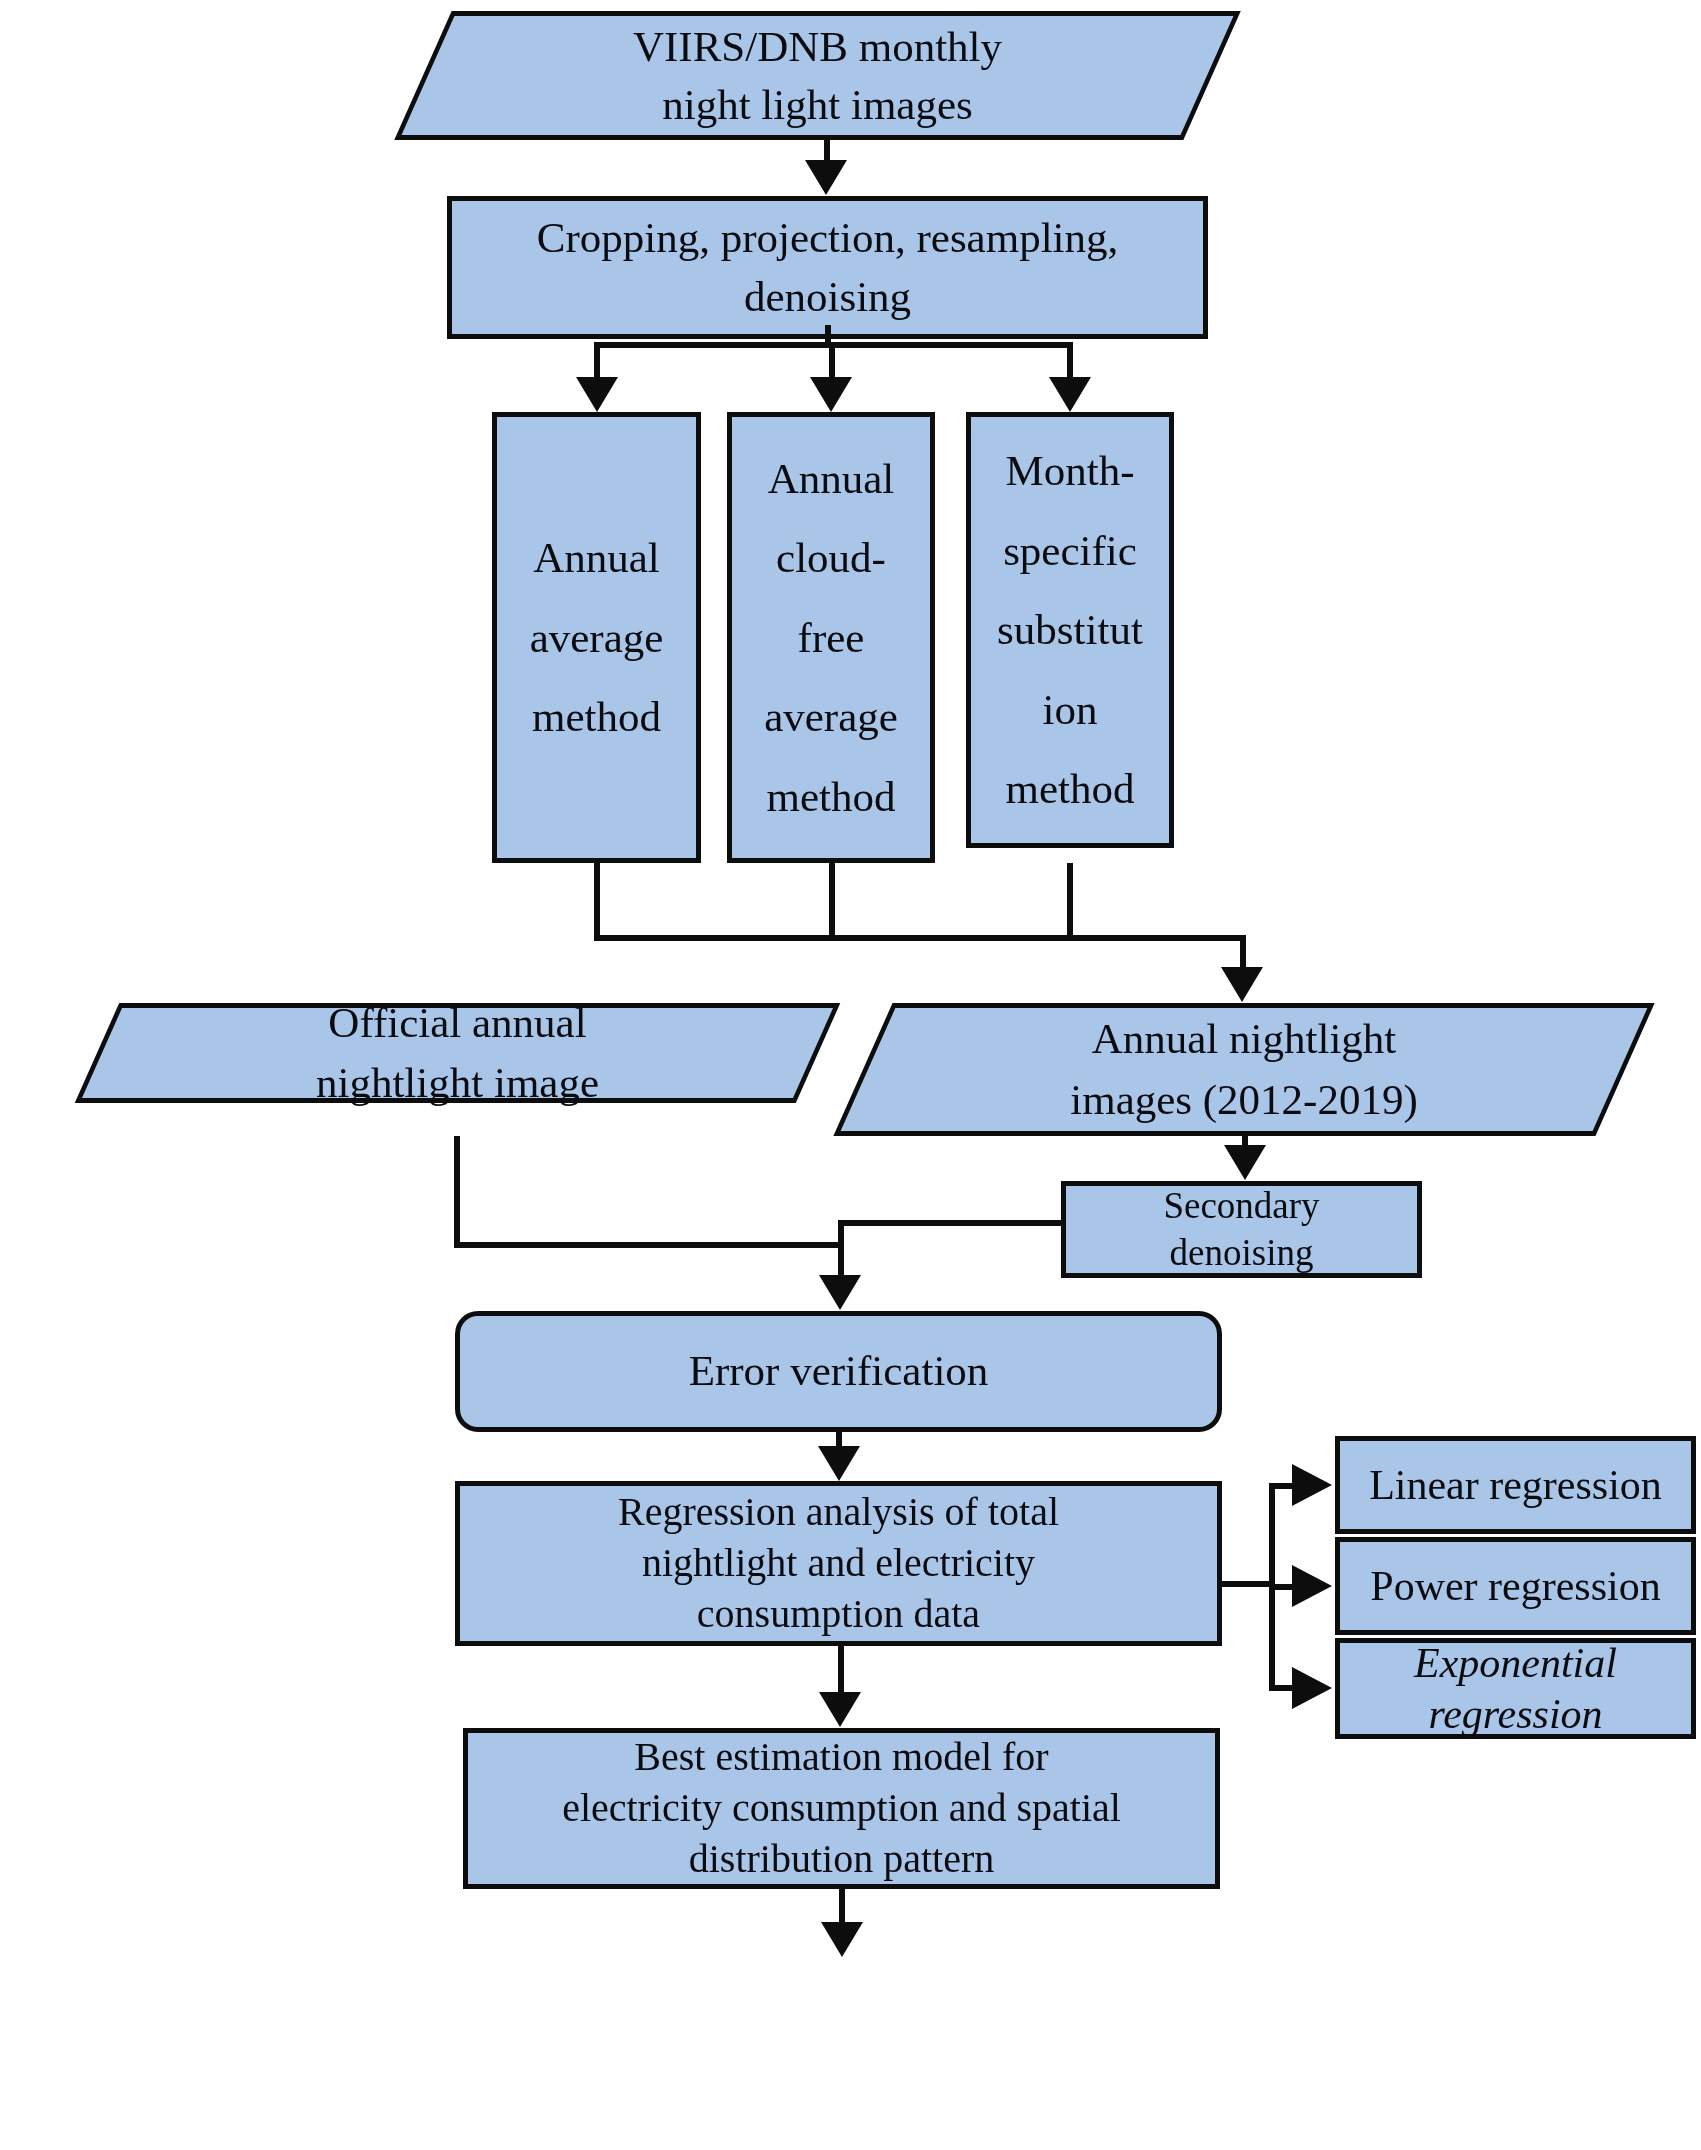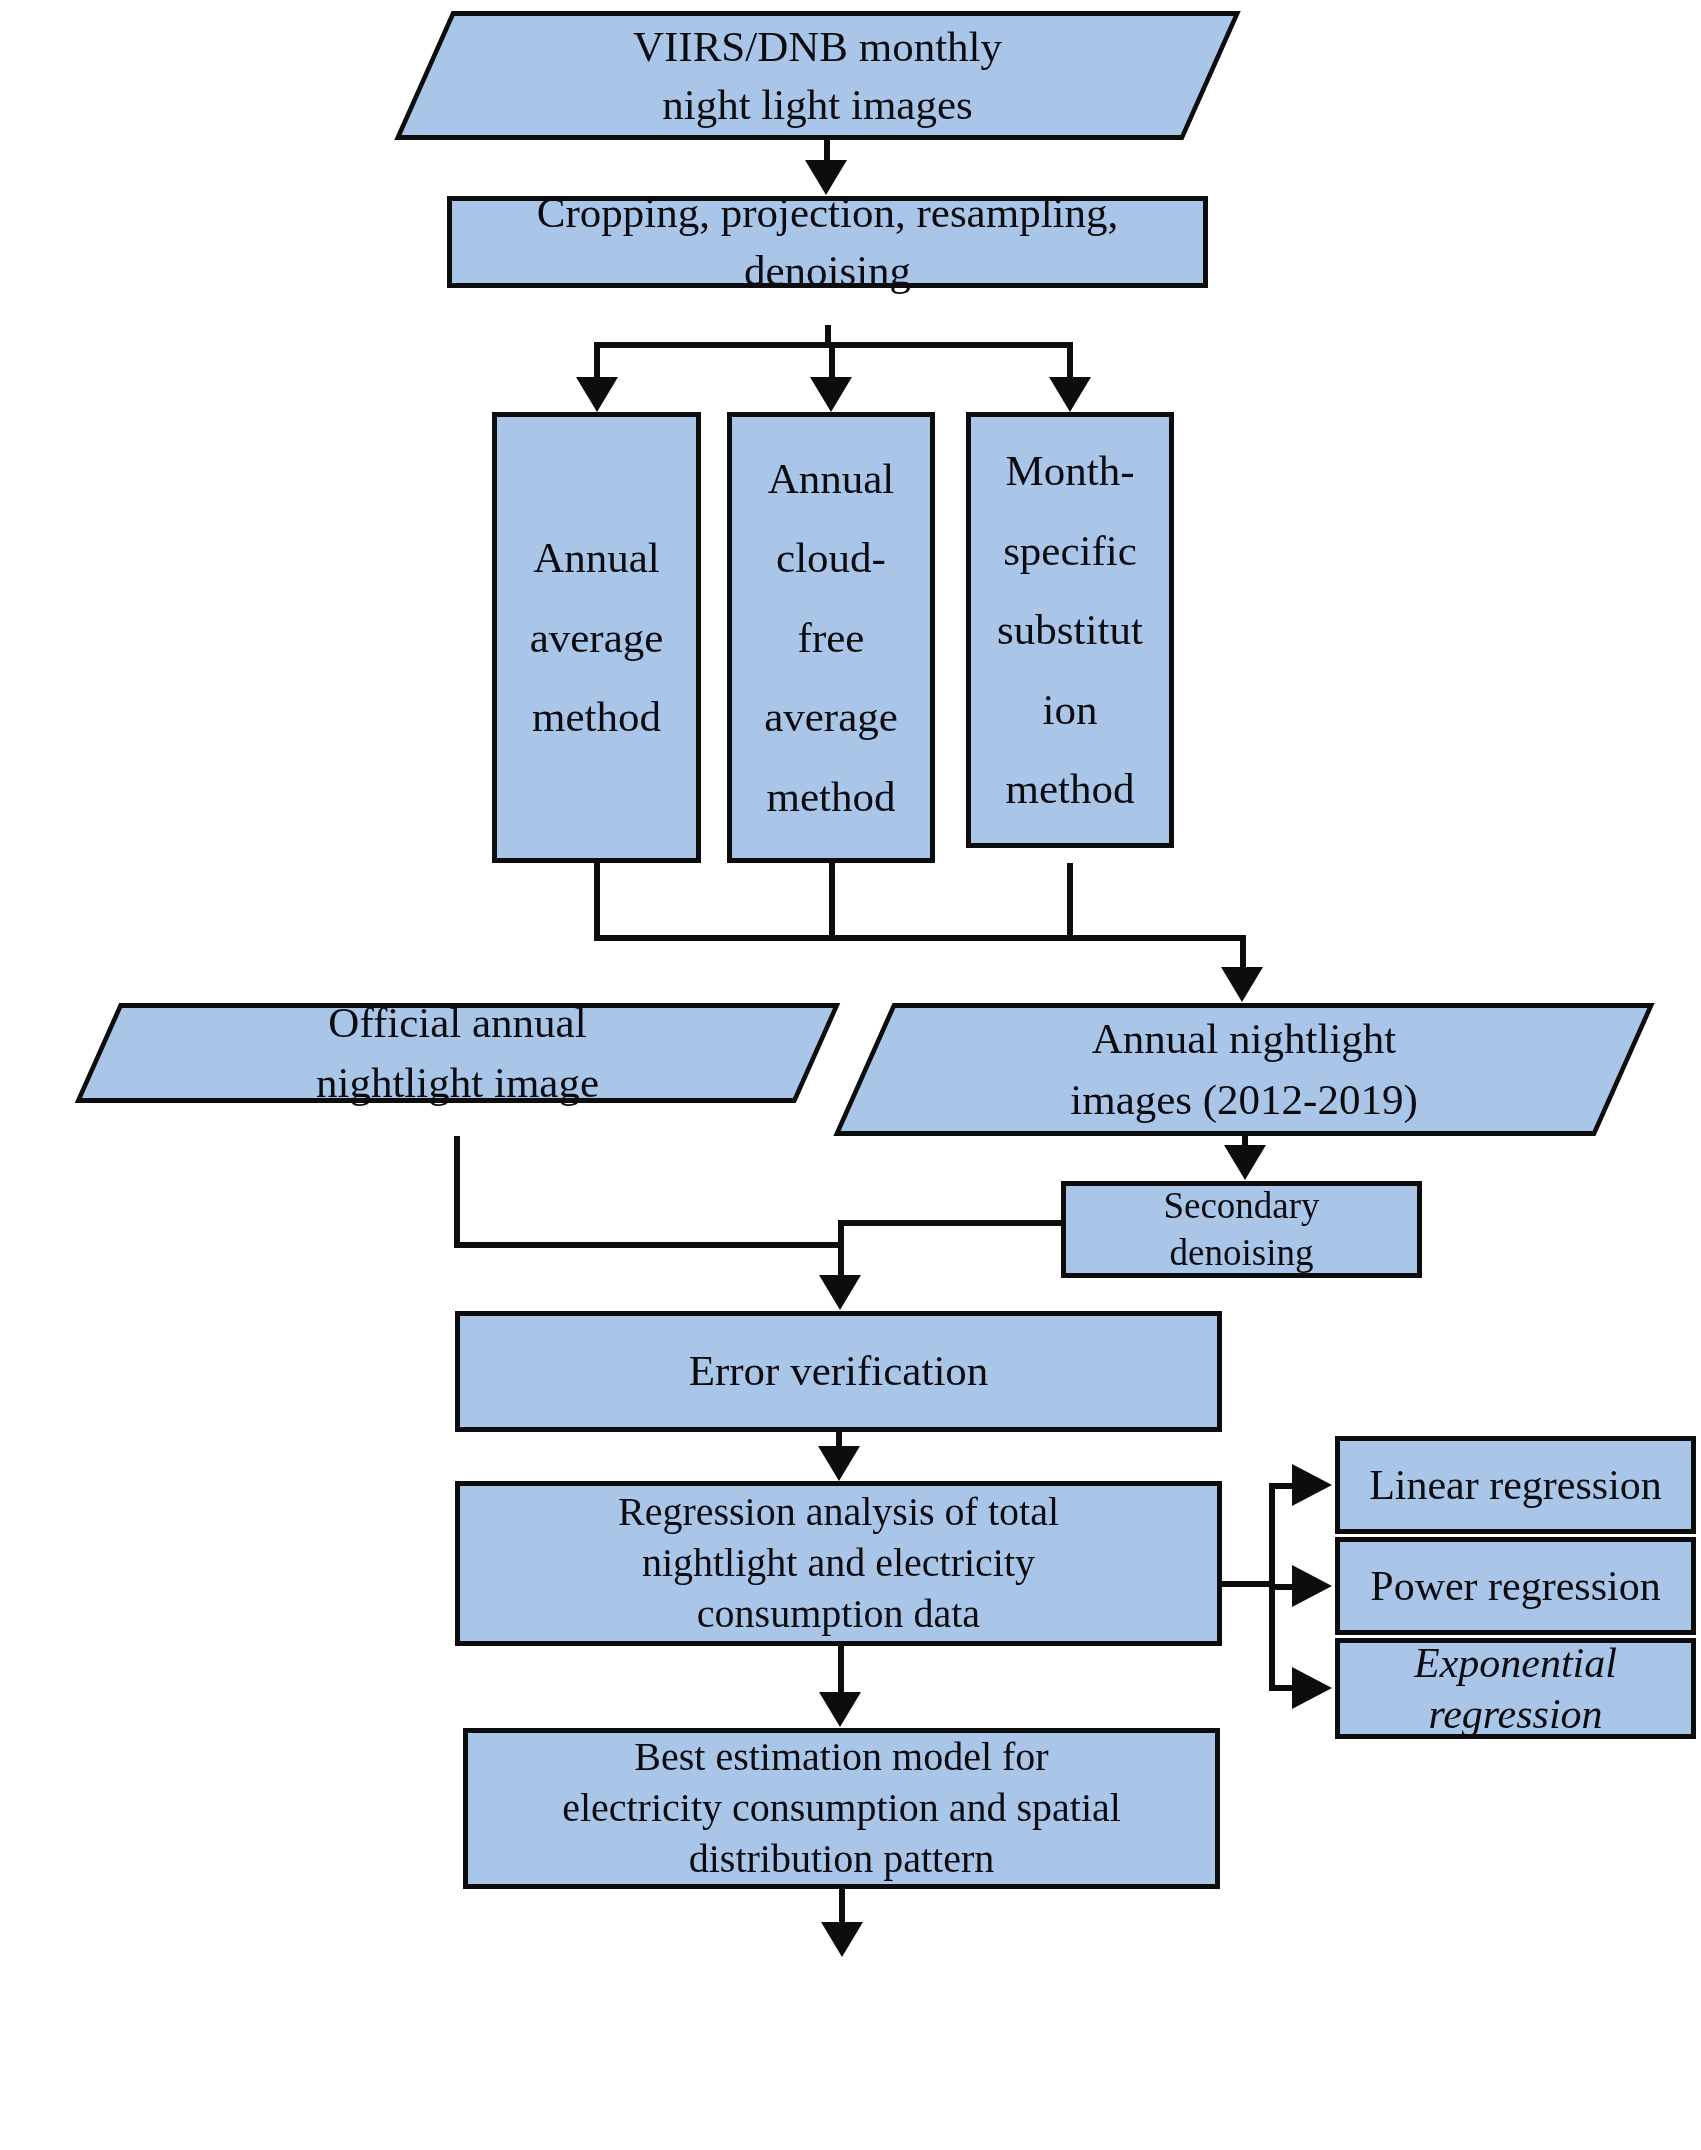--- a/index.html
+++ b/index.html
@@ -42,21 +42,21 @@
 <body>
 
 <div class="canvas">
 
   <div class="node" style="left:423px;top:11.3px;width:789px;height:129px;">
     <div class="pgram-bg"></div>
     <div class="node-label fs54">VIIRS/DNB monthly
 night light images</div>
   </div>
 
-  <div class="node rectnode" style="left:447px;top:196px;width:761px;height:92px;">
+  <div class="node rectnode" style="left:447px;top:196px;width:761px;height:143px;">
     <div class="node-label fs54">Cropping, projection, resampling,
 denoising</div>
   </div>
 
   <div class="node rectnode" style="left:492px;top:412px;width:209px;height:451px;">
     <div class="node-label fs54tall">Annual
 average
 method</div>
   </div>
 
@@ -86,21 +86,21 @@
     <div class="pgram-bg"></div>
     <div class="node-label fs54w">Annual nightlight
 images (2012-2019)</div>
   </div>
 
   <div class="node rectnode" style="left:1061px;top:1181px;width:361px;height:97px;">
     <div class="node-label fs46">Secondary
 denoising</div>
   </div>
 
-  <div class="node rectnode" style="left:455px;top:1311px;width:767px;height:121px;">
+  <div class="node rectnode" style="left:455px;top:1311px;width:767px;height:121px;border-radius:23px;">
     <div class="node-label fs54">Error verification</div>
   </div>
 
   <div class="node rectnode" style="left:455px;top:1481px;width:767px;height:165px;">
     <div class="node-label fs50">Regression analysis of total
 nightlight and electricity
 consumption data</div>
   </div>
 
   <div class="node rectnode" style="left:1335px;top:1436px;width:361px;height:98px;">

